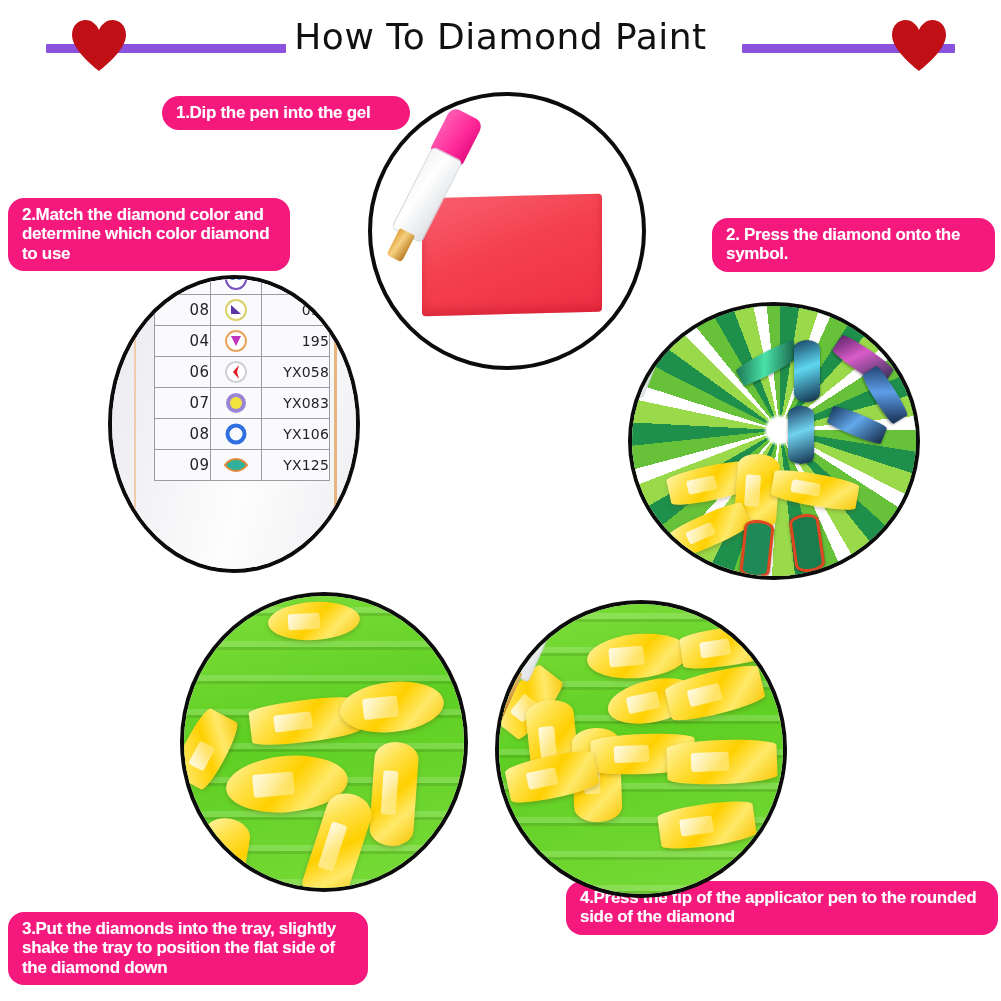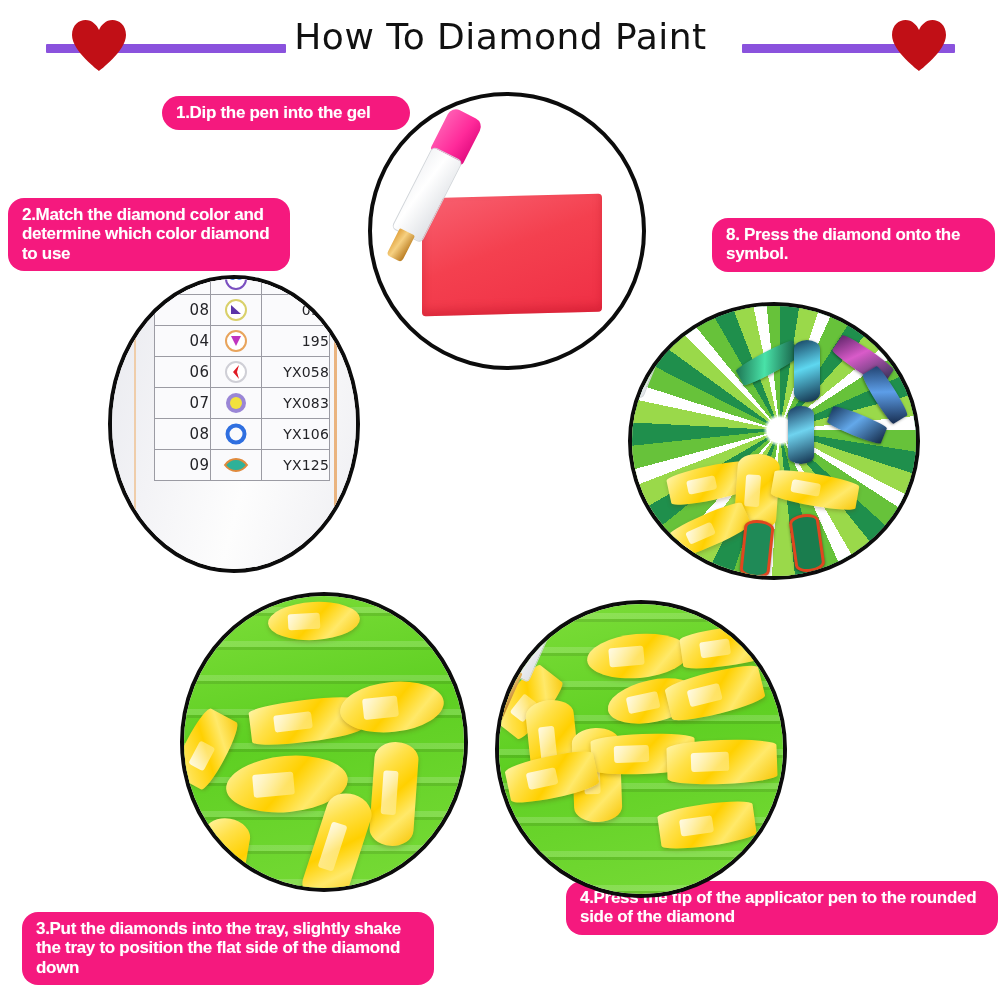--- a/index.html
+++ b/index.html
@@ -65,21 +65,21 @@
     font-size: 17px;
     line-height: 1.14;
     letter-spacing: -0.3px;
     padding: 7px 14px 8px 14px;
     font-family: "Liberation Sans", sans-serif;
     text-shadow: 0 0 1px rgba(255,255,255,.35);
   }
   .steplabel.s1 { left: 162px; top: 96px;  width: 248px; border-radius: 18px; }
   .steplabel.s2 { left: 8px;   top: 198px; width: 282px; }
   .steplabel.s5 { left: 712px; top: 218px; width: 283px; }
-  .steplabel.s3 { left: 22px;   top: 912px; width: 412px; }
+  .steplabel.s3 { left: 8px;   top: 912px; width: 360px; }
   .steplabel.s4 { left: 566px; top: 881px; width: 432px; }
 
   
   .photo {
     position: absolute;
     border: 4px solid #0c0c0c;
     border-radius: 50%;
     overflow: hidden;
     background: #ffffff;
   }
@@ -221,21 +221,21 @@
       <svg viewBox="0 0 58 54" width="58" height="54">
         <path d="M29 53 C29 53 2 33 2 17 C2 7 9 2 15.5 2 C22 2 27 7 29 12 C31 7 36 2 42.5 2 C49 2 56 7 56 17 C56 33 29 53 29 53 Z" fill="#c10f16"></path>
       </svg>
     </div>
 
     <div class="page-title">How To Diamond Paint</div>
   </div>
 
   <div class="steplabel s1">1.Dip the pen into the gel</div>
   <div class="steplabel s2">2.Match the diamond color and determine which color diamond to use</div>
-  <div class="steplabel s5">8.  Press the diamond onto the symbol.</div>
+  <div class="steplabel s5">2.  Press the diamond onto the symbol.</div>
   <div class="steplabel s3">3.Put the diamonds into the tray, slightly shake the tray to position the flat side of the diamond down</div>
   <div class="steplabel s4">4.Press the tip of the applicator pen to the rounded side of the diamond</div>
 
   <div class="photo" id="photo-gel">
     <div class="photo-inner">
       <div class="gel-card"></div>
 
       <div style="position:absolute;left:74px;top:18px;width:42px;height:190px;transform:rotate(27deg);transform-origin:50% 0%;">
         <div class="pen pen-cap" style="left:4px;top:0px;height:48px;width:36px;border-radius:9px 9px 3px 3px;"></div>
         <div class="pen pen-body" style="left:5px;top:44px;height:92px;width:34px;"></div>

